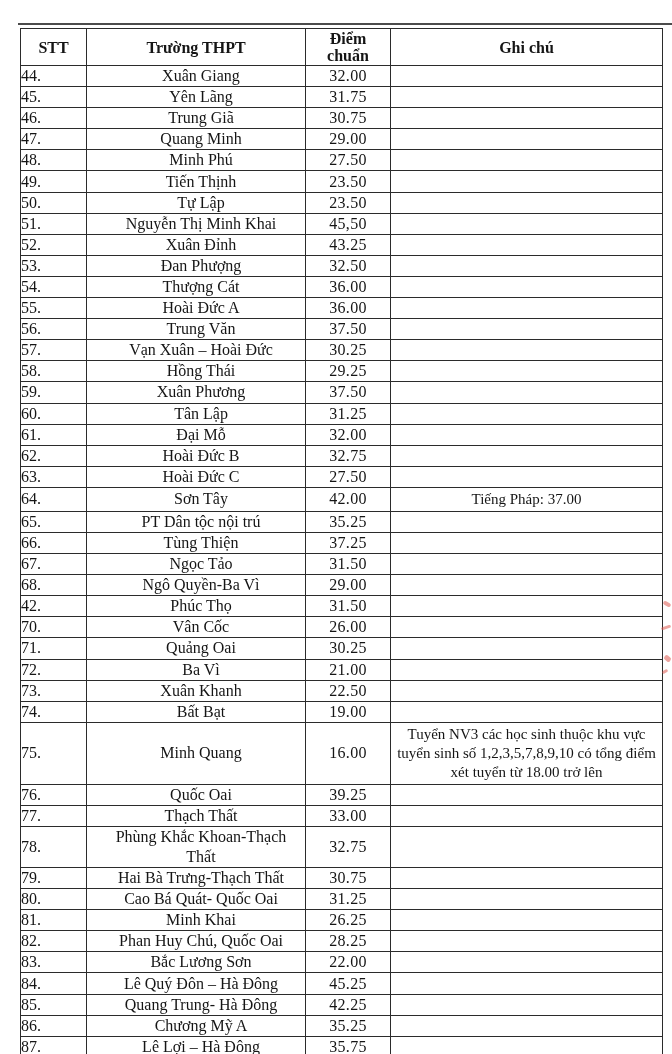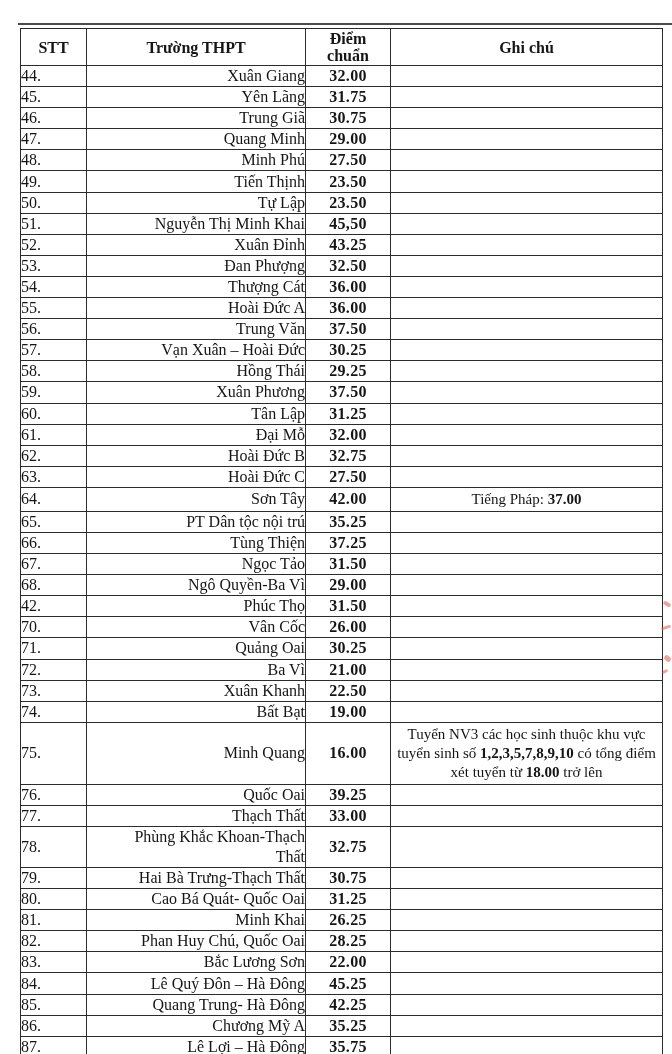--- a/index.html
+++ b/index.html
@@ -55,36 +55,36 @@
   }
   .score-table tbody tr { height: 21.1px; }
   .score-table td {
     font-size: 16px;
     line-height: 20px;
     vertical-align: middle;
     padding: 0;
   }
   td.stt-cell { text-align: left; }
   td.school-cell {
-    text-align: right;
+    text-align: center;
     padding-left: 10px;
     white-space: pre-line;
   }
   td.score-cell {
     text-align: center;
-    font-weight: bold;
+    font-weight: normal;
     letter-spacing: 0.3px;
   }
   td.note-cell {
     text-align: center;
     font-size: 15px;
     line-height: 19px;
     padding: 2px 6px;
   }
-  .seg-bold { font-weight: bold; }
+  .seg-bold { font-weight: normal; }
   .red-mark {
     position: absolute;
     background: var(--red-pen);
     opacity: 0.55;
     border-radius: 2px;
   }
   .red-mark.m1 { left: 663px; top: 582px; width: 8px;  height: 4px; transform: rotate(28deg); }
   .red-mark.m2 { left: 661px; top: 606px; width: 10px; height: 3px; transform: rotate(-18deg); }
   .red-mark.m3 { left: 664px; top: 636px; width: 7px;  height: 5px; transform: rotate(40deg); }
   .red-mark.m4 { left: 662px; top: 650px; width: 6px;  height: 3px; transform: rotate(-30deg); }

